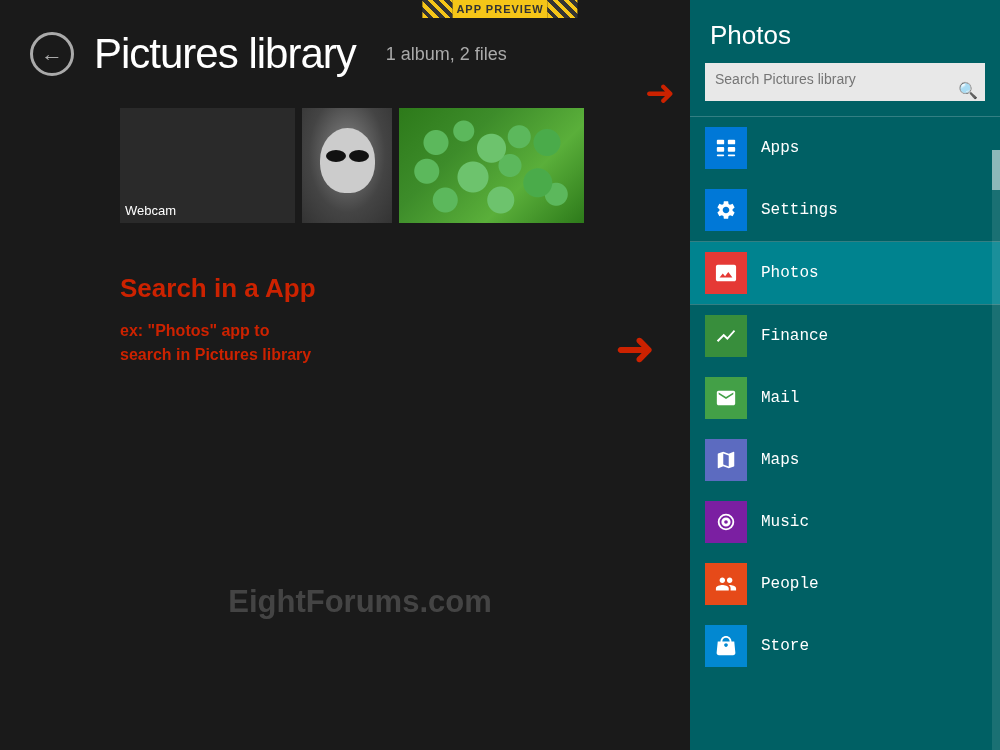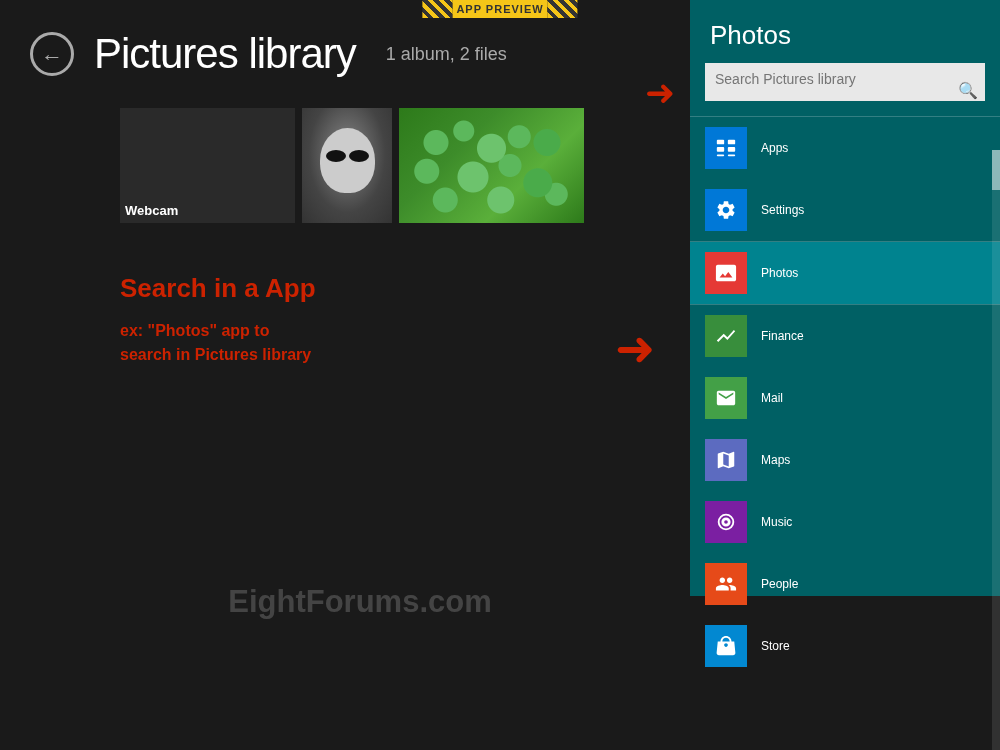--- a/index.html
+++ b/index.html
@@ -88,21 +88,20 @@
       white-space: nowrap;
     }
 
     
     .thumbnails {
       display: flex;
       gap: 7px;
       margin-left: 120px;
       margin-top: 10px;
       height: 125px;
-      font-weight: bold;
     }
     .thumb-webcam {
       width: 175px;
       height: 115px;
       background: #2a2a2a;
       position: relative;
       display: flex;
       align-items: flex-end;
       padding: 5px;
     }
@@ -221,21 +220,21 @@
       width: 620px;
       white-space: nowrap;
     }
 
     
     .right-panel {
       position: absolute;
       right: 0;
       top: 0;
       width: 310px;
-      height: 596px;
+      height: 750px;
       background: #006064;
     }
 
     
     .panel-header {
       padding: 20px 20px 12px 20px;
       color: white;
       font-size: 26px;
       font-weight: 300;
     }
@@ -303,21 +302,22 @@
     .icon-files { background: #00897b; color: white; }
     .icon-photos { background: #e53935; color: white; }
     .icon-finance { background: #388e3c; color: white; }
     .icon-mail { background: #43a047; color: white; }
     .icon-maps { background: #5c6bc0; color: white; }
     .icon-music { background: #7b1fa2; color: white; }
     .icon-people { background: #e64a19; color: white; }
     .icon-store { background: #0288d1; color: white; }
 
     .app-item-label {
-      font-size: 12px;
+      font-size: 16px;
+      font-family: Liberation Mono, monospace;
     }
 
     
     .scrollbar-track {
       position: absolute;
       right: 0;
       top: 150px;
       width: 8px;
       height: 600px;
       background: rgba(255,255,255,0.1);

